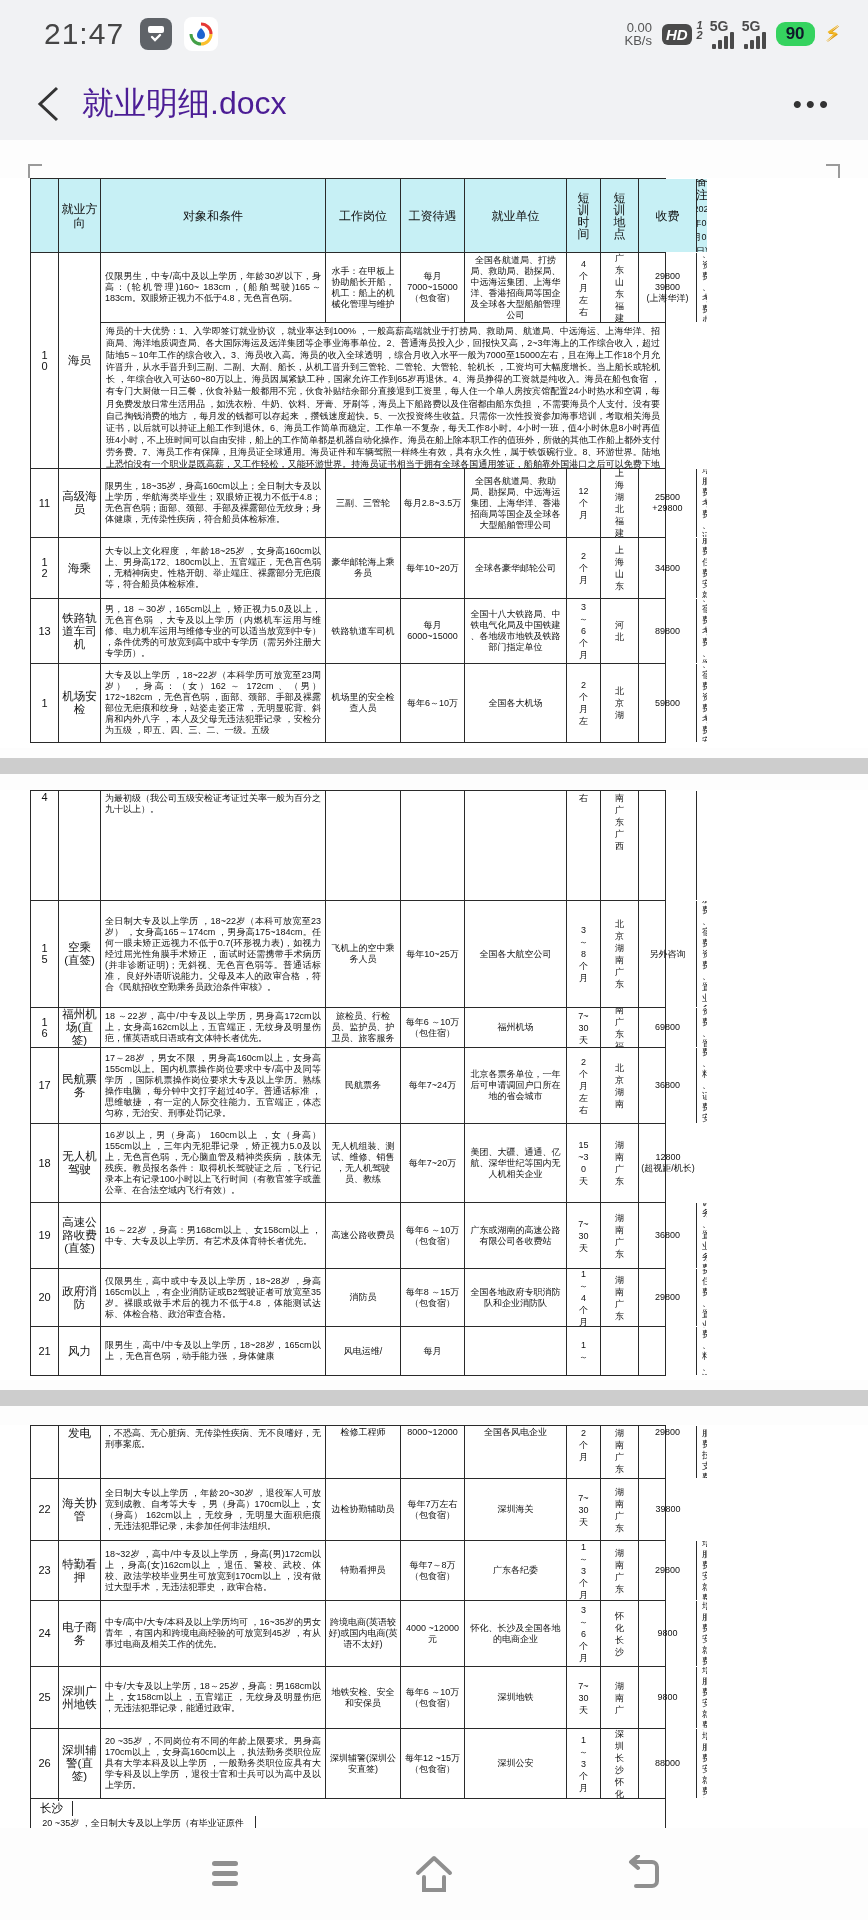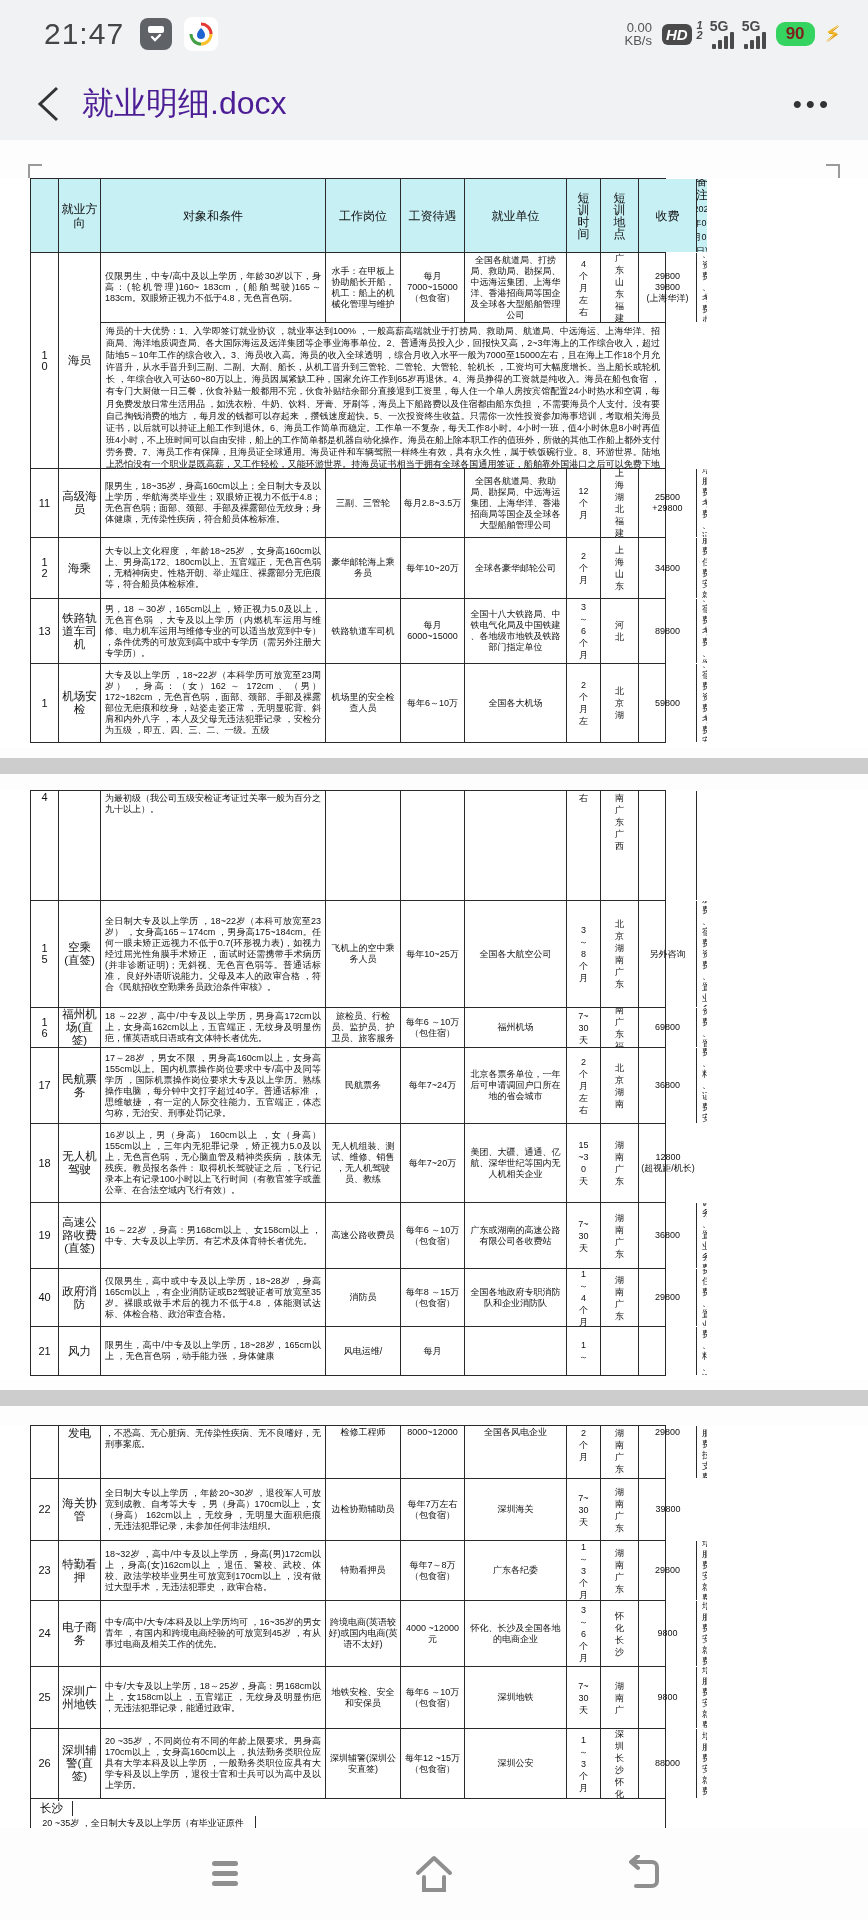--- a/index.html
+++ b/index.html
@@ -17,21 +17,21 @@
     display:flex; align-items:center; justify-content:center; }
   .sb-right { margin-left:auto; display:flex; align-items:center; gap:10px; }
   .sb-net { font-size:13px; line-height:13px; color:#555; text-align:right; white-space:pre-line; }
   .sb-hd { background:#4a4a4a; color:#fff; border-radius:6px; font-weight:bold; font-size:15px;
     padding:2px 4px; position:relative; margin-right:10px;font-style:italic; }
   .sb-hd-sims { position:absolute; right:-11px; top:-4px; color:#4a4a4a; font-size:11px;
     line-height:10px; font-weight:bold; text-align:center; white-space:pre-line; }
   .sb-sig { display:flex; align-items:flex-end; gap:2px; position:relative; padding-top:12px; }
   .sb-sig .g { font-size:14px; color:#4a4a4a; position:absolute; top:-2px; left:-2px; font-weight:bold; }
   .sb-sig i { display:block; width:4px; background:#4a4a4a; border-radius:1px; }
-  .sb-batt { background:#35d35f; color:#7f1d1d; border-radius:9px; font-size:17px; font-weight:bold;
+  .sb-batt { background:#35d35f; color:#0f172a; border-radius:9px; font-size:17px; font-weight:bold;
     padding:2px 10px; }
   .sb-bolt { font-size:22px; color:#f2b824; text-shadow:1px 1px 0 #e09a13; }
 
   
   .title-bar { height:72px; background:#f1f2f4; display:flex; align-items:center;
     padding:0 36px 0 28px; flex-shrink:0; }
   .tb-back { width:40px; height:40px; display:flex; align-items:center; justify-content:center; }
   .tb-title { font-size:32px; color:#4c1d95; margin-left:14px; }
   .tb-menu { margin-left:auto; font-size:26px; color:#333; letter-spacing:4px; }
 
@@ -346,21 +346,21 @@
               <div class="cell c-dur">
                 <span class="vtext">7~30天</span>
               </div>
               <div class="cell c-loc">
                 <span class="vtext">湖南广东</span>
               </div>
               <div class="cell c-fee">36800</div>
               <div class="cell c-notes">含面试前的培训服务费 、安置就业服务费、技术支持费</div>
             </div>
             <div class="t-row" style="height: 58px;">
-              <div class="cell c-num">40</div>
+              <div class="cell c-num">20</div>
               <div class="cell c-dir">政府消防</div>
               <div class="cell c-cond">仅限男生，高中或中专及以上学历，18~28岁 ，身高165cm以上 ，有企业消防证或B2驾驶证者可放宽至35岁。裸眼或做手术后的视力不低于4.8 ，体能测试达标、体检合格、政治审查合格。</div>
               <div class="cell c-pos">消防员</div>
               <div class="cell c-sal">每年8 ～15万（包食宿）</div>
               <div class="cell c-emp">全国各地政府专职消防队和企业消防队</div>
               <div class="cell c-dur">
                 <span class="vtext">1～4个月</span>
               </div>
               <div class="cell c-loc">
                 <span class="vtext">湖南广东</span>

